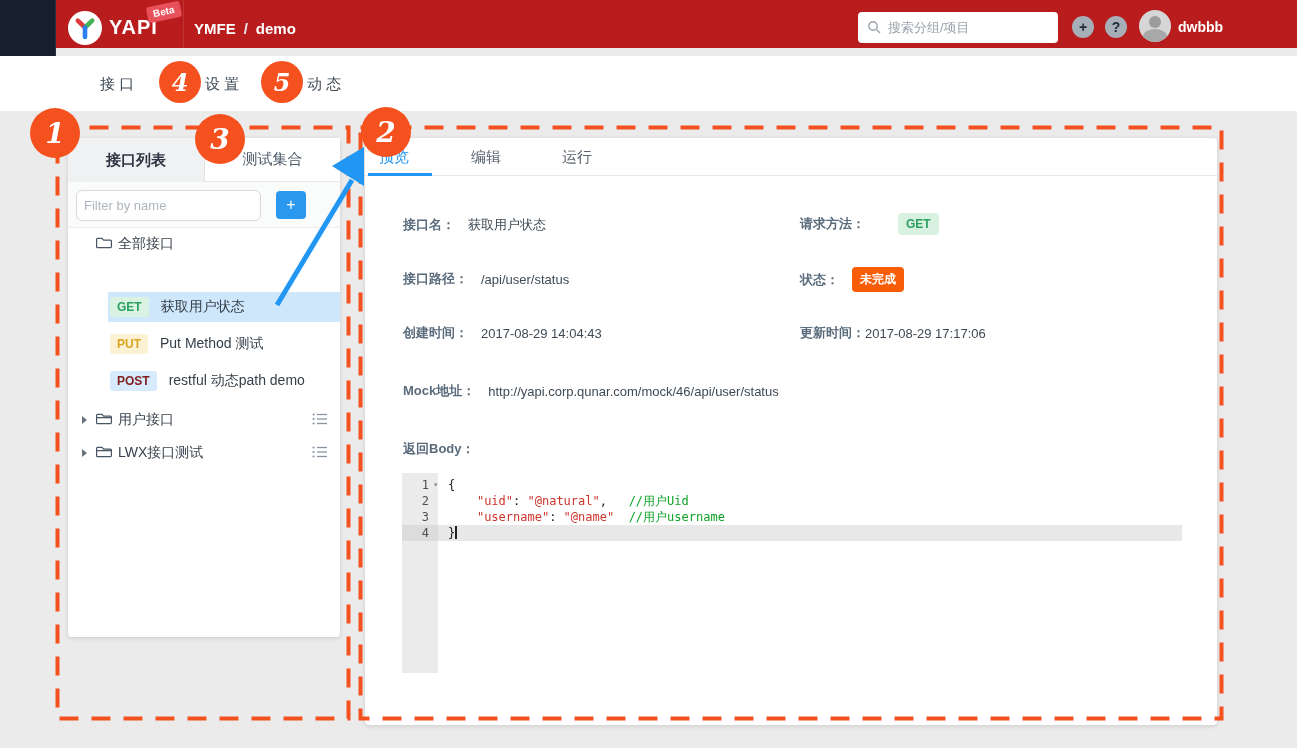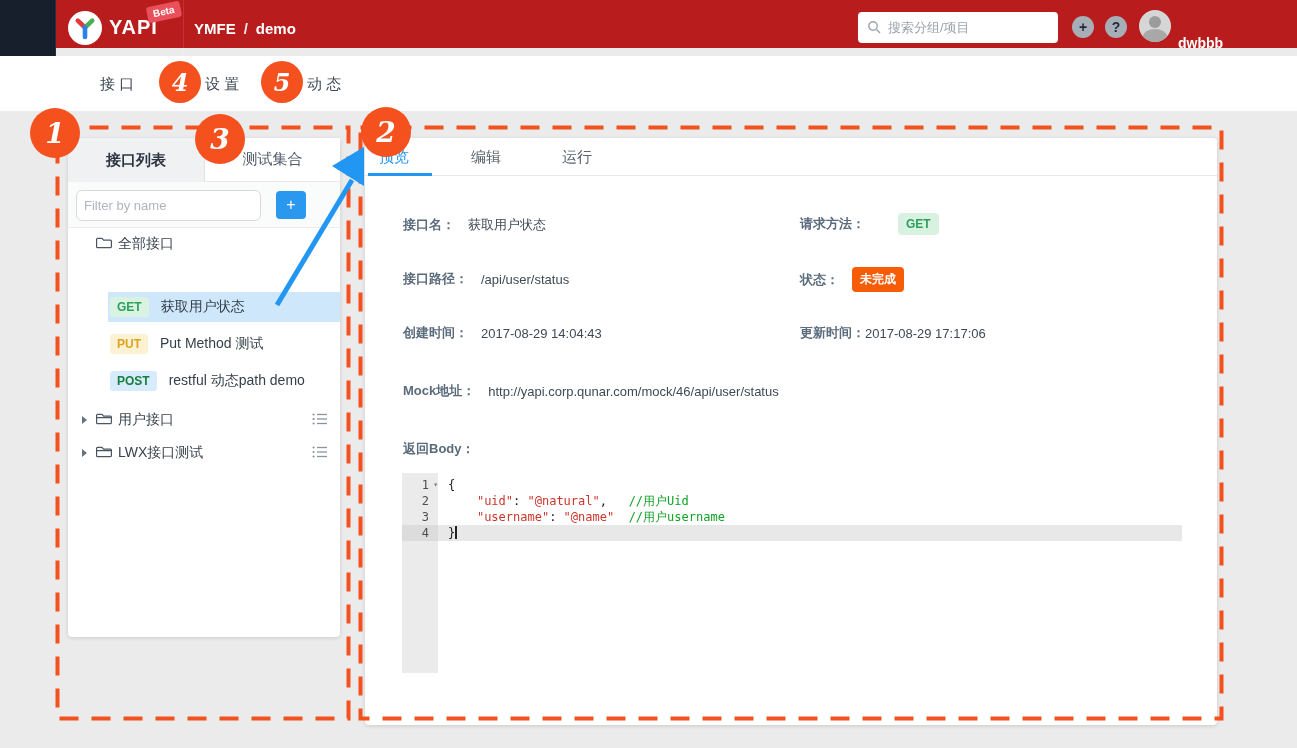--- a/index.html
+++ b/index.html
@@ -19,21 +19,21 @@
   #nav-search { position:absolute; left:858px; top:12px; width:200px; height:31px; background:#fff; border-radius:4px; }
   #nav-search input { position:absolute; left:0; top:0; width:100%; height:100%; border:none; outline:none; background:transparent; padding-left:30px; font-size:13px; color:#333; font-family:inherit; }
   #nav-search input::placeholder { color:#9aa3ad; }
   #nav-search svg { position:absolute; left:9px; top:8px; }
   .nav-round-btn { position:absolute; top:16px; width:22px; height:22px; border-radius:50%; background:#a6aeb8; color:#1e2a38; font-size:14px; font-weight:bold; display:flex; align-items:center; justify-content:center; line-height:1; cursor:pointer; }
   #nav-add-btn { left:1072px; }
   #nav-help-btn { left:1105px; }
   #avatar { position:absolute; left:1139px; top:10px; width:32px; height:32px; border-radius:50%; background:#d6d6d6; overflow:hidden; }
   #avatar::before { content:""; position:absolute; left:10px; top:6px; width:12px; height:12px; border-radius:50%; background:#9b9b9b; }
   #avatar::after { content:""; position:absolute; left:4px; top:19px; width:24px; height:16px; border-radius:50% 50% 0 0; background:#a8a8a8; }
-  #nav-username { position:absolute; left:1178px; top:35px; color:#fff; font-size:14px; font-weight:bold; }
+  #nav-username { position:absolute; left:1178px; top:19px; color:#fff; font-size:14px; font-weight:bold; }
 
   
   #subnav { position:absolute; left:0; top:56px; width:1297px; height:55px; background:#fff; }
   .subnav-item { position:absolute; top:0; height:56px; display:flex; align-items:center; color:#3f4a55; font-size:15px; cursor:pointer; white-space:pre; }
   #subnav-interface { left:100px; }
   #subnav-settings { left:205px; }
   #subnav-activity { left:307px; }
 
   
   #sidebar { position:absolute; left:68px; top:138px; width:272px; height:499px; background:#fff; border-radius:4px; box-shadow:0 1px 4px rgba(0,0,0,.14); }
@@ -56,21 +56,21 @@
   #row-public { top:125px; }
   #row-user { top:266px; }
   #row-lwx { top:299px; }
   .api-row { position:absolute; left:40px; right:0; height:30px; display:flex; align-items:center; padding-left:2px; cursor:pointer; }
   #row-get { top:154px; background:#cfe7fa; }
   #row-put { top:191px; }
   #row-post { top:228px; }
   .method-badge { font-size:12px; font-weight:bold; padding:3px 7px; border-radius:3px; line-height:1.2; }
   .m-get { background:#d9f2e2; color:#2aa05e; }
   .m-put { background:#fcf2d3; color:#dba521; }
-  .m-post { background:#d8ebfc; color:#15803d; }
+  .m-post { background:#d8ebfc; color:#7f1d1d; }
   .api-label { margin-left:12px; font-size:14px; color:#353f49; white-space:nowrap; }
 
   
   #main { position:absolute; left:365px; top:138px; width:852px; height:587px; background:#fff; border-radius:4px; box-shadow:0 1px 4px rgba(0,0,0,.14); }
   #main-tabbar { position:absolute; left:0; top:0; width:852px; height:38px; border-bottom:1px solid #e9e9e9; }
   .main-tab { position:absolute; top:0; height:38px; display:flex; align-items:center; font-size:15px; color:#5a646e; cursor:pointer; }
   #tab-preview { left:14px; color:#2196f3; }
   #tab-edit { left:106px; }
   #tab-run { left:197px; }
   #ink-bar { position:absolute; left:3px; bottom:-1px; width:64px; height:3px; background:#2196f3; }

